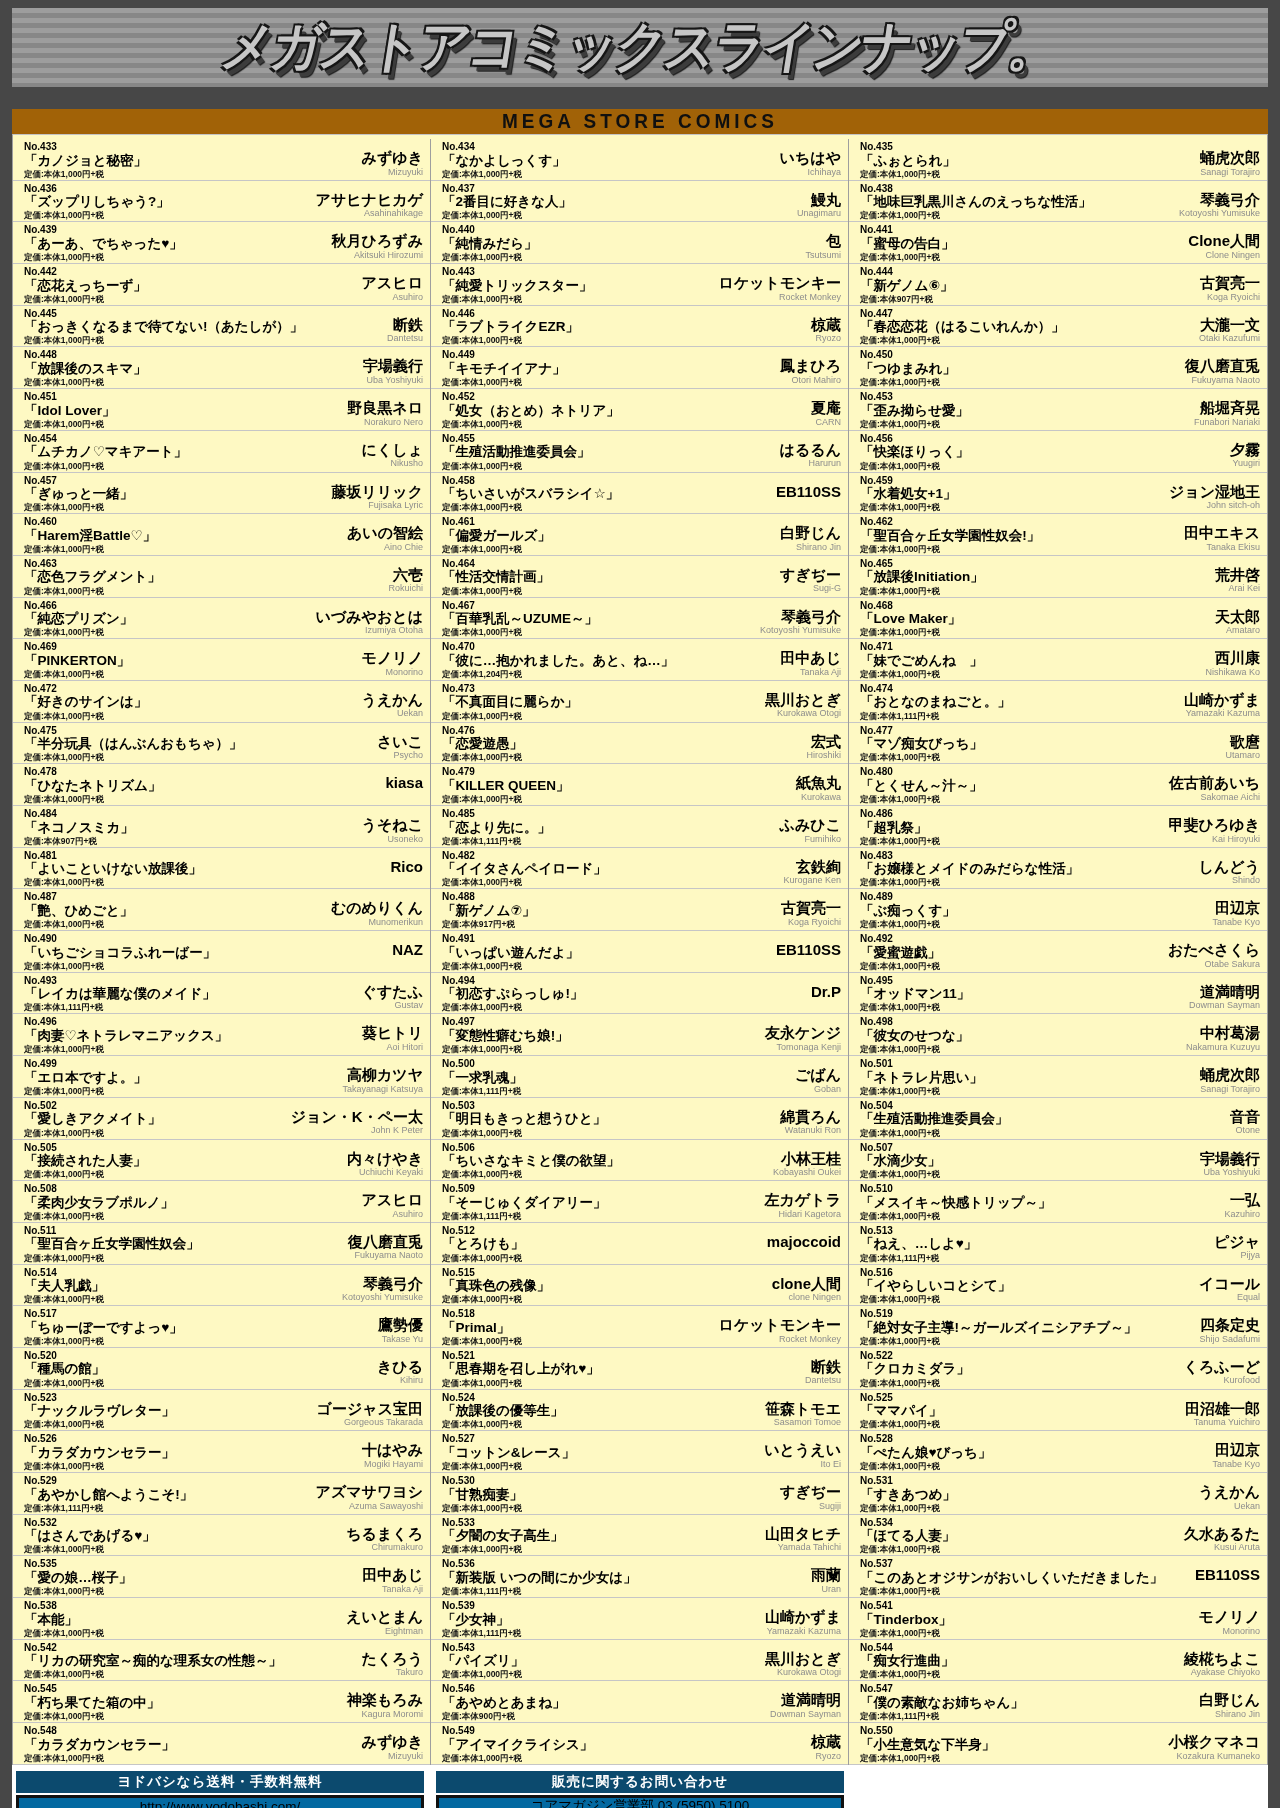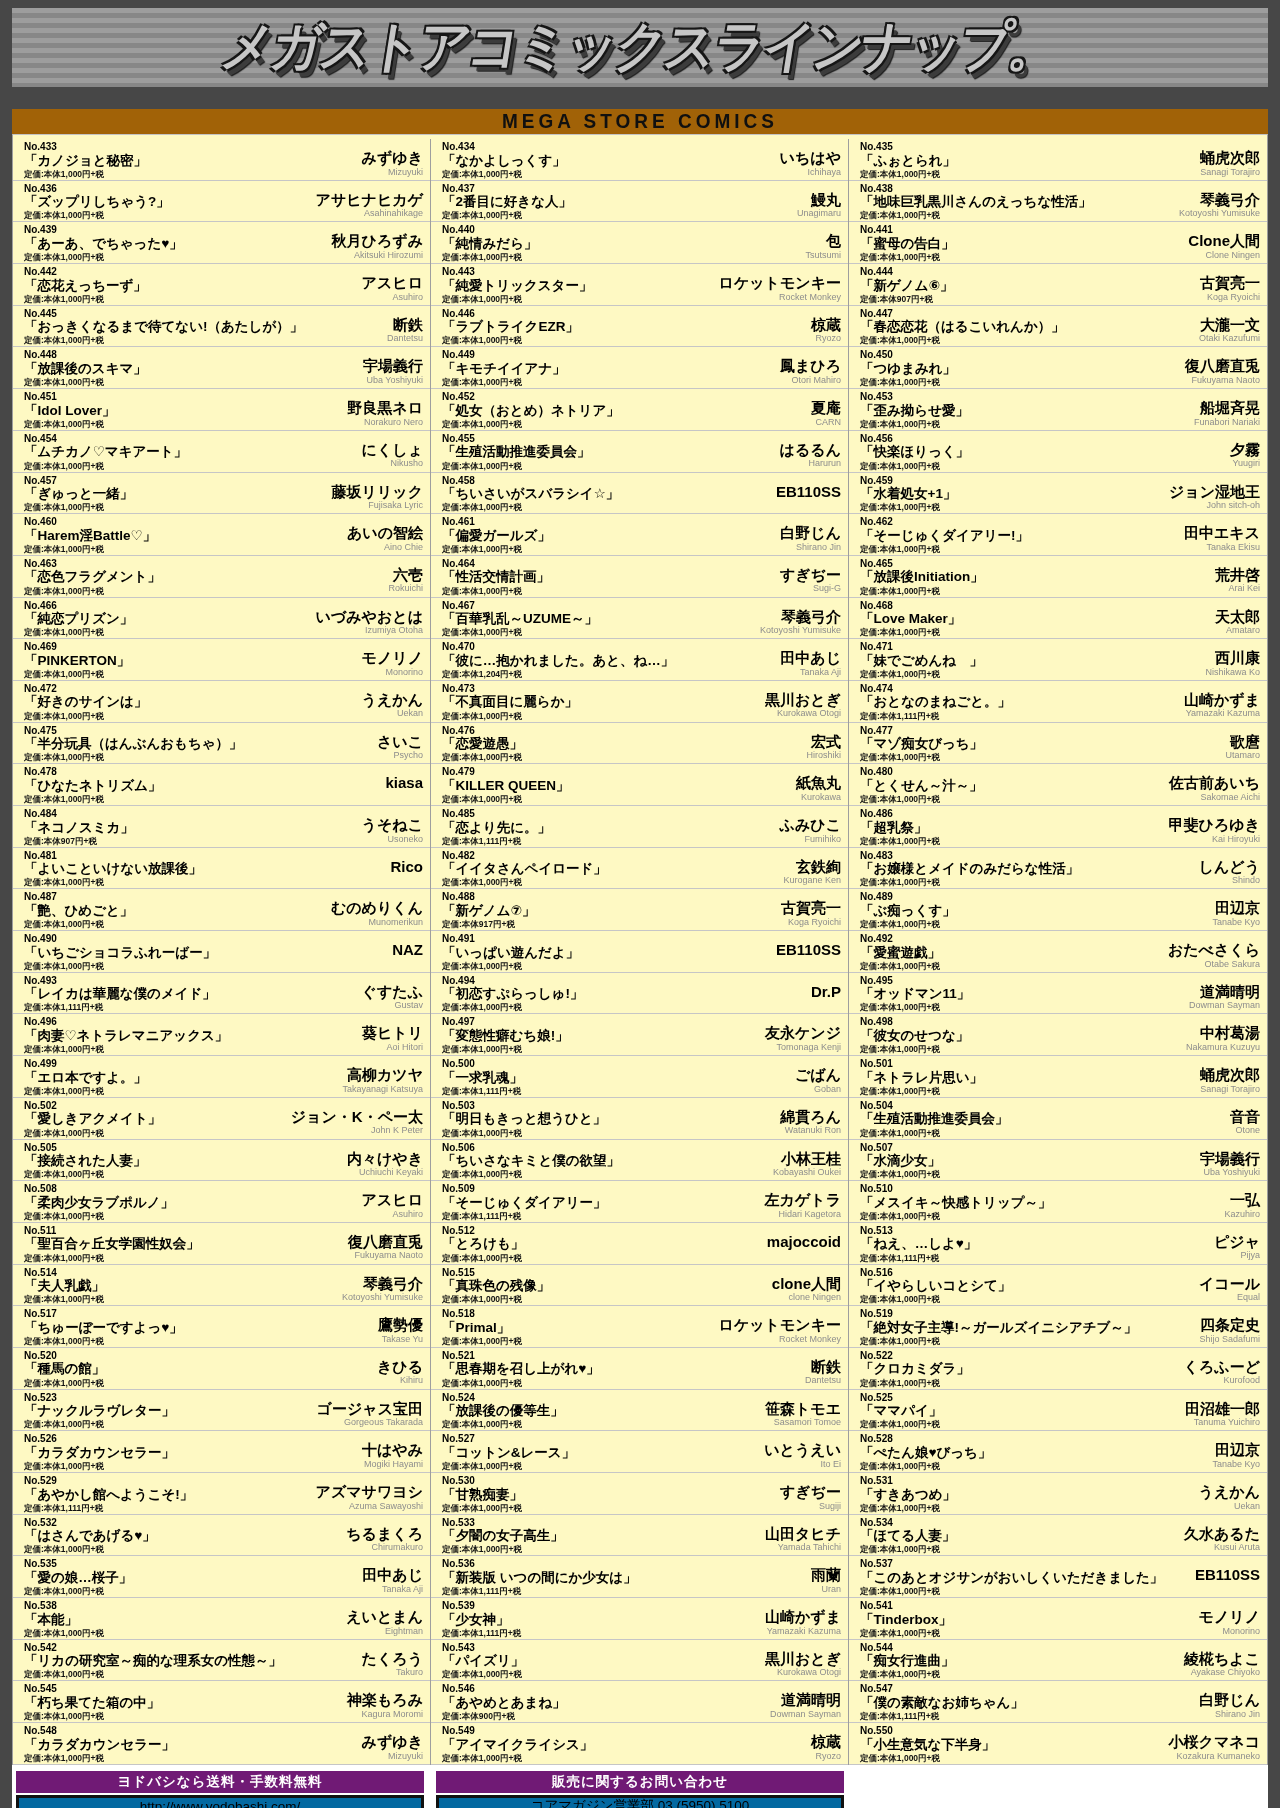--- a/index.html
+++ b/index.html
@@ -31,21 +31,21 @@
   .title { font-size:13.5px; font-weight:bold; color:#000; line-height:1.2; white-space:nowrap; }
   .price { font-size:8.5px; font-weight:bold; color:#111; line-height:1.3; }
   .author { position:absolute; right:7px; top:11px; text-align:right; background:transparent; }
   .author-name { font-size:15px; font-weight:bold; color:#000; line-height:1.1; white-space:nowrap; }
   .author-romaji { font-size:9px; color:#8d8d8d; line-height:1.2; white-space:nowrap; }
 
   
   .footer { background:#ffffff; display:grid; grid-template-columns:1fr 1fr 1fr;
     column-gap:12px; padding:6px 4px 8px 4px; }
   .fsec { }
-  .fbar { background:#701a75; color:#fff; font-weight:bold; font-size:13.5px;
+  .fbar { background:#0c4a6e; color:#fff; font-weight:bold; font-size:13.5px;
     height:22px; display:flex; align-items:center; justify-content:center; letter-spacing:1px; }
   .fbox { border:3px solid #111; background:#0369a1; color:#000; font-weight:normal; font-size:13.5px;
     height:23px; margin-top:2px; display:flex; align-items:center; justify-content:center; }
 </style>
 </head>
 <body>
 
 <div class="page">
   <div class="header">
     <div class="logo">メガストアコミックスラインナップ。</div>
@@ -923,21 +923,21 @@
     <div class="title">「水着処女+1」</div>
     <div class="price">定価:本体1,000円+税</div>
     <div class="author">
       <div class="author-name">ジョン湿地王</div>
       <div class="author-romaji">John sitch-oh</div>
     </div>
   </div>
 
   <div class="entry">
     <div class="no">No.462</div>
-    <div class="title">「そーじゅくダイアリー!」</div>
+    <div class="title">「聖百合ヶ丘女学園性奴会!」</div>
     <div class="price">定価:本体1,000円+税</div>
     <div class="author">
       <div class="author-name">田中エキス</div>
       <div class="author-romaji">Tanaka Ekisu</div>
     </div>
   </div>
 
   <div class="entry">
     <div class="no">No.465</div>
     <div class="title">「放課後Initiation」</div>

